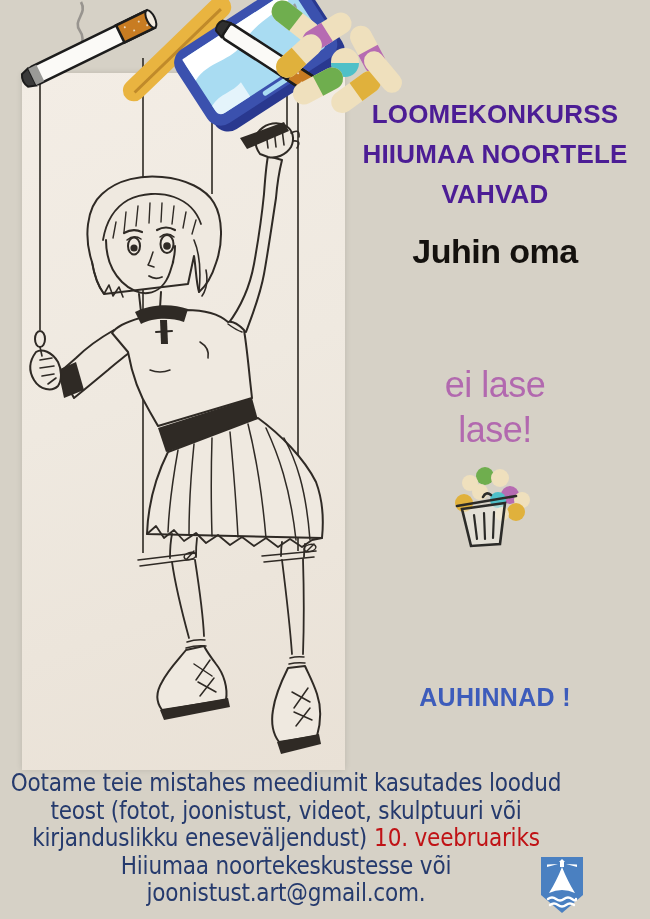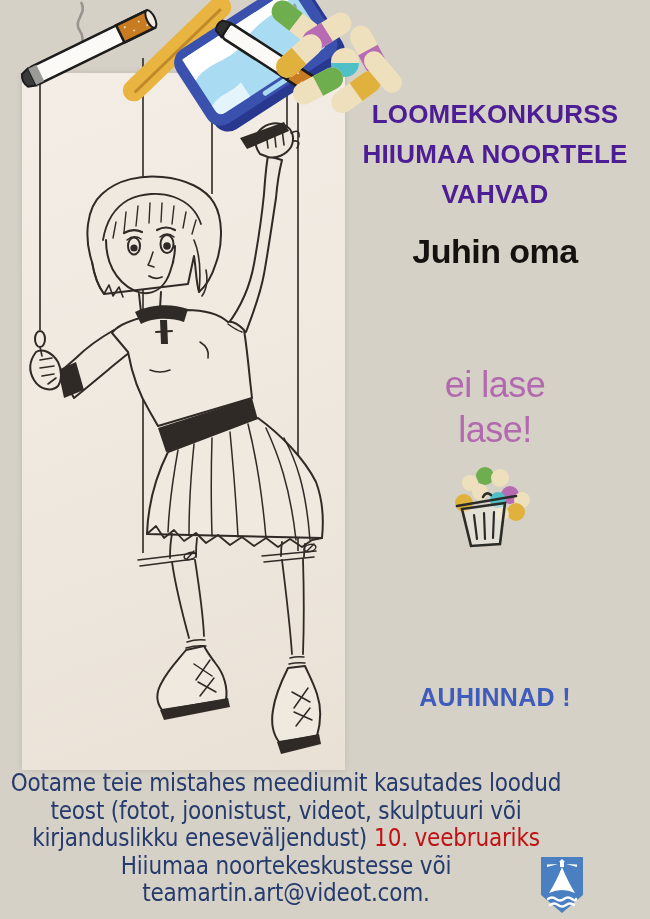--- a/index.html
+++ b/index.html
@@ -249,21 +249,21 @@
     <div class="line">AUHINNAD !</div>
   </div>
 
   <div class="footer">
     <div class="line">Ootame teie mistahes meediumit kasutades loodud</div>
     <div class="line">teost (fotot, joonistust, videot, skulptuuri või</div>
     <div>
       <span>kirjanduslikku eneseväljendust)</span><span class="deadline">10. veebruariks</span>
     </div>
     <div class="line">Hiiumaa noortekeskustesse või</div>
-    <div class="line">teamartin.art@videot.com.</div>
+    <div class="line">joonistust.art@gmail.com.</div>
   </div>
 
   <svg class="coat-of-arms" width="42" height="56" viewBox="0 0 42 56">
     <path d="M0,0 H42 V38 L21,56 L0,38 Z" fill="#4a80c1"></path>
     <g fill="#ffffff">
       <rect x="19" y="5" width="4" height="5"></rect>
       <path d="M21,2 L24,5 H18 Z"></path>
       <path d="M17,7 L6,10 L6,7.5 Z"></path>
       <path d="M25,7 L36,10 L36,7.5 Z"></path>
       <path d="M21,10 C17,20 13,28 8,36 Q21,30 34,36 C29,28 25,20 21,10 Z"></path>

